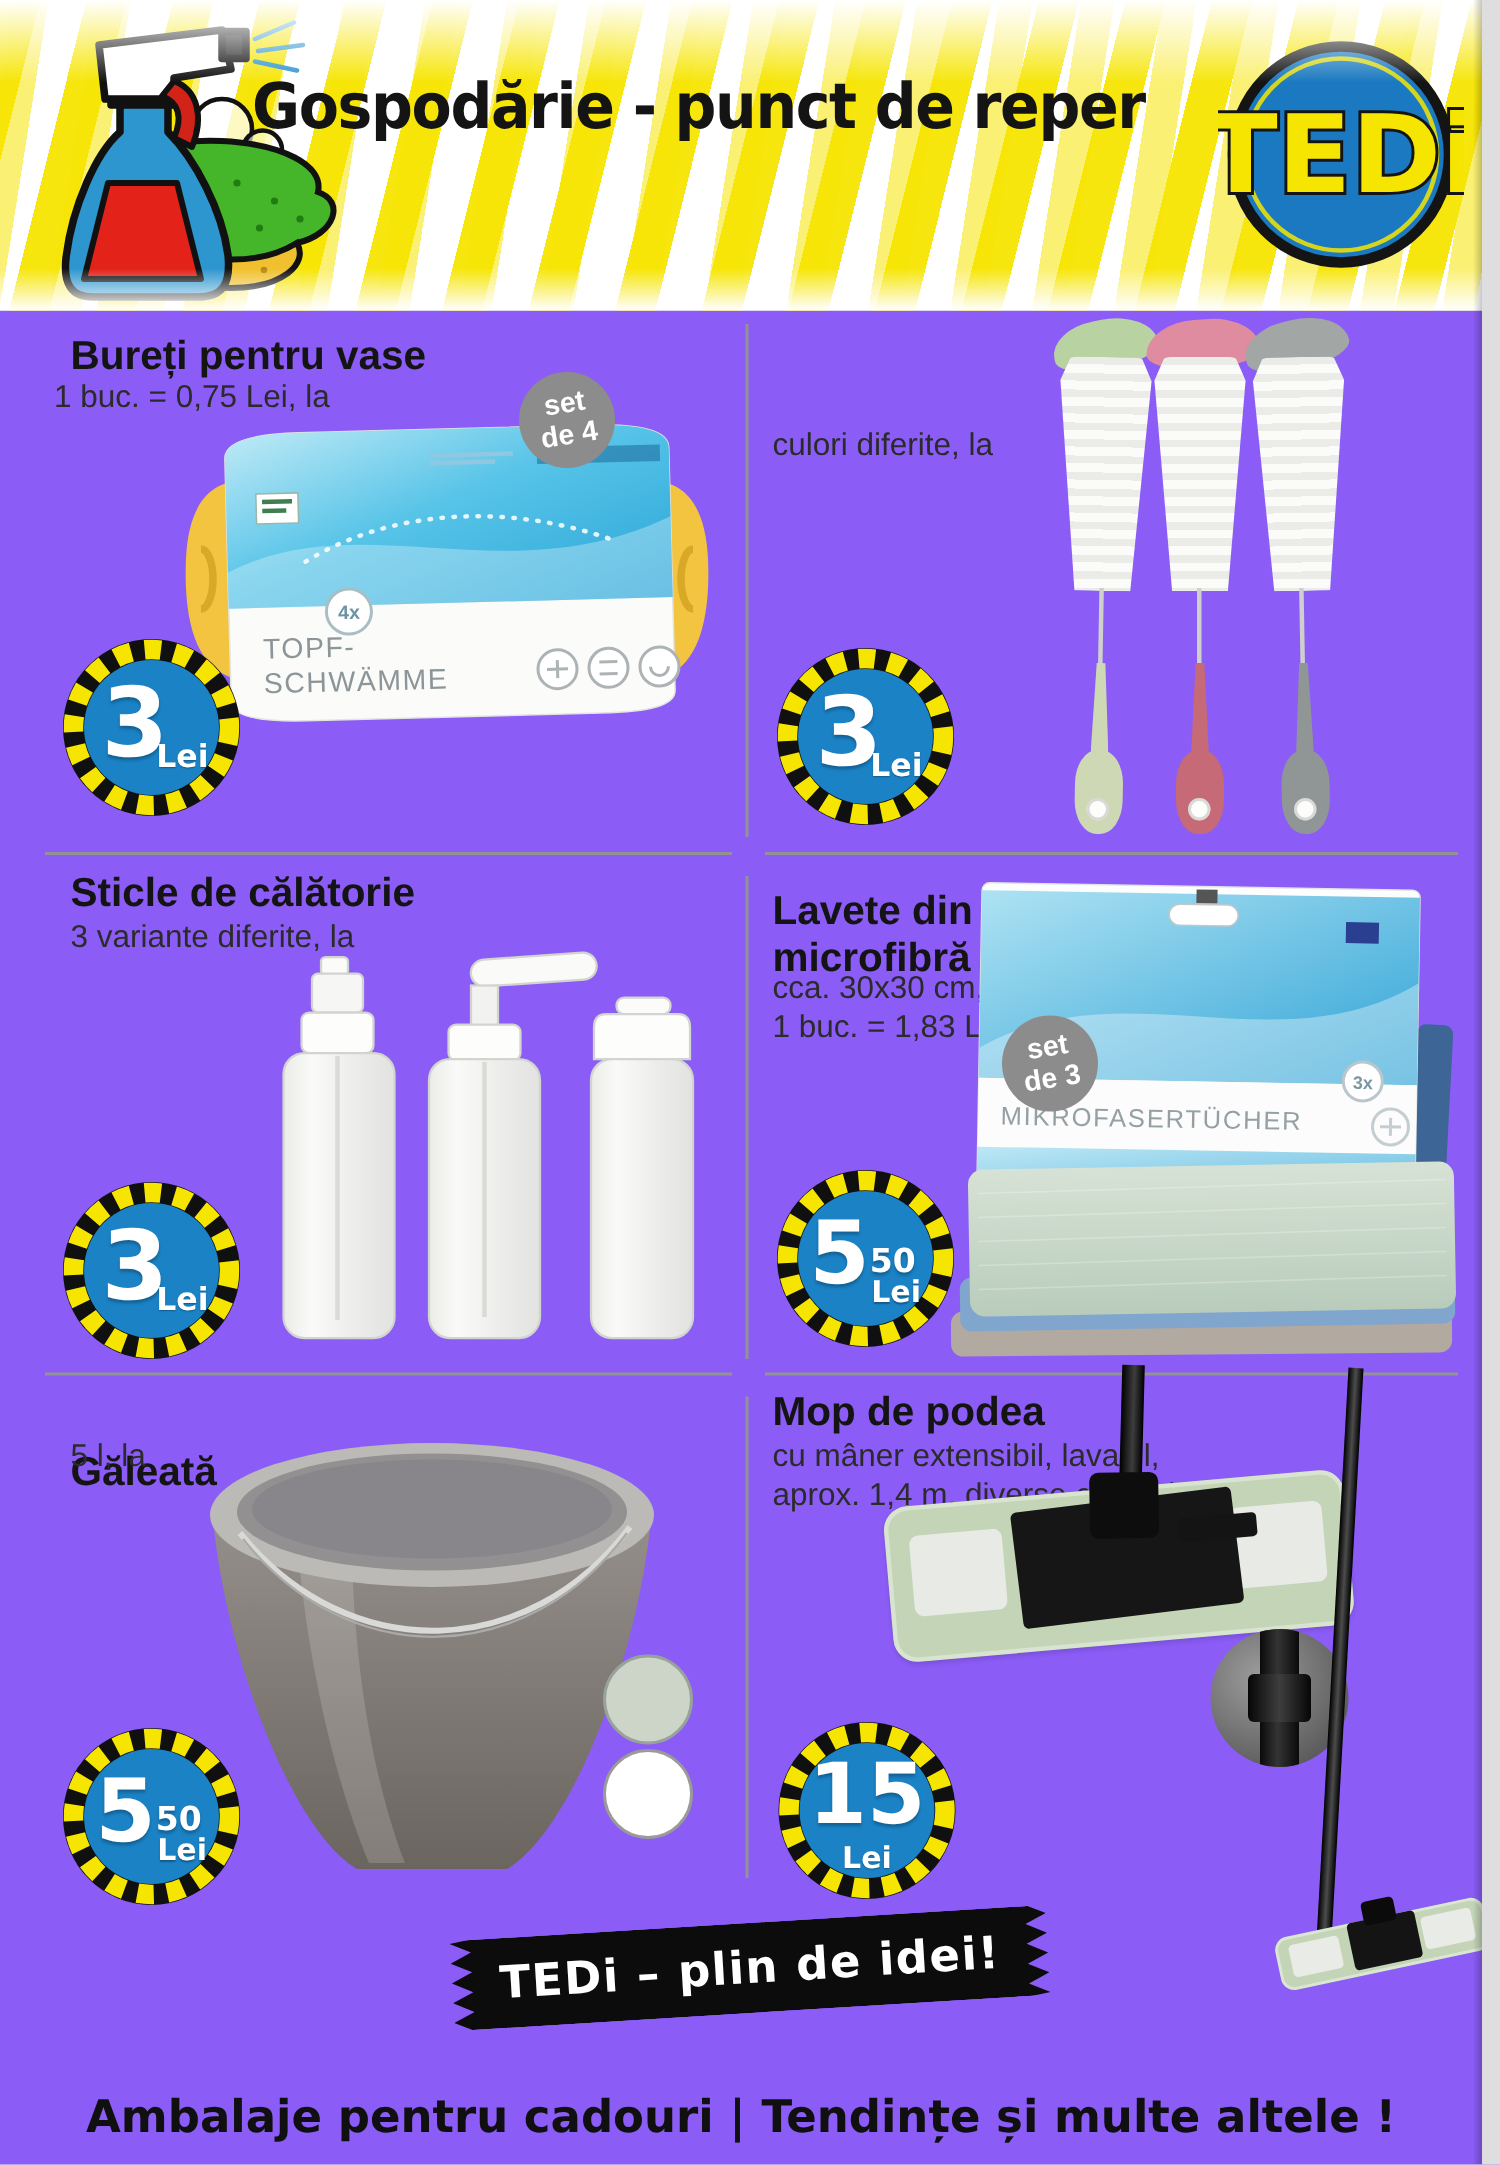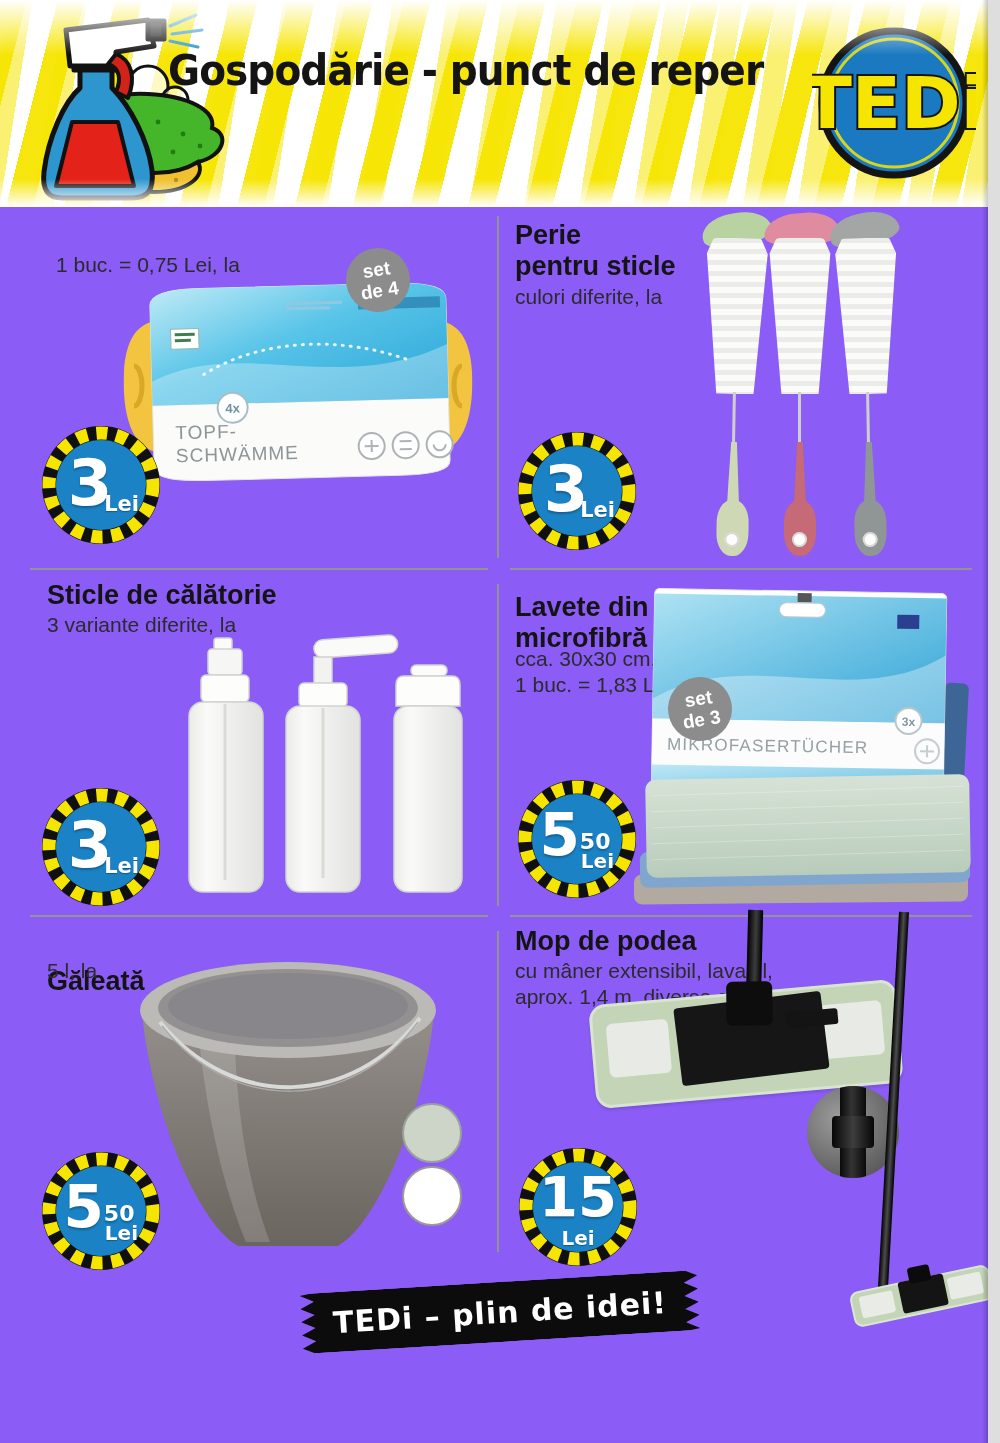--- a/index.html
+++ b/index.html
@@ -167,21 +167,22 @@
   </div>
 
   <div class="vline" style="top:216px;height:342px;"></div>
   <div class="vline" style="top:584px;height:322px;"></div>
   <div class="vline" style="top:931px;height:321px;"></div>
   <div class="hline" style="left:30px;width:458px;top:568px;"></div>
   <div class="hline" style="left:510px;width:462px;top:568px;"></div>
   <div class="hline" style="left:30px;width:458px;top:915px;"></div>
   <div class="hline" style="left:510px;width:462px;top:915px;"></div>
 
-  <div class="p-sub" style="left:56px;top:252px;">1 buc. = 0,75 Lei, la</div>
+  <div class="p-title" style="left:47px;top:222px;">Bureți pentru vase</div>
+  <div class="p-sub" style="left:36px;top:252px;">1 buc. = 0,75 Lei, la</div>
 
   <svg class="art" style="left:112px;top:276px;" width="372" height="214" viewBox="0 0 372 214">
     <defs>
       <linearGradient id="boxblue" x1="0" y1="0" x2="1" y2="1">
         <stop offset="0" stop-color="#bfeaf6"></stop>
           <stop offset=".45" stop-color="#58c4e8"></stop>
           <stop offset="1" stop-color="#2aa6d8"></stop>
       </linearGradient>
     </defs>
     <path d="M60,46 C30,40 14,58 12,96 C10,140 20,170 44,176 C60,180 70,172 70,160 L70,58 C70,50 66,47 60,46 Z" fill="#f2c440"></path>
@@ -230,24 +231,20 @@
         <circle cx="61" cy="61" r="59" fill="#101010"></circle>
       <circle cx="61" cy="61" r="52" fill="none" stroke="#f6e500" stroke-width="13" stroke-dasharray="11 9"></circle>
       <circle cx="61" cy="61" r="45" fill="#1a82c5"></circle>
       </svg>
     <div class="pb-wrap">
         <span class="pb-main">3</span>
       </div>
     <div class="pb-cur">Lei</div>
   </div>
 
-  <div class="p-title" style="left:515px;top:220px;">
-    <div>Perie</div>
-    <div>pentru sticle</div>
-  </div>
   <div class="p-sub" style="left:515px;top:284px;">culori diferite, la</div>
 
   <div class="brush" style="left:687px;transform:rotate(1deg);">
     <div class="b-tip" style="background:#b9d2a2;"></div>
     <div class="b-bristle"></div>
     <div class="b-wire"></div>
     <div class="b-stem" style="background:#ced8b4;"></div>
     <div class="b-paddle" style="background:#ced8b4;"></div>
     <div class="b-hole"></div>
   </div>
@@ -471,15 +468,16 @@
     <div class="pad2"></div>
     <div class="p2l"></div>
     <div class="p2r"></div>
     <div class="plate2"></div>
     <div class="knuckle"></div>
   </div>
 
   <div id="ribbon">
     <span>TEDi – plin de idei!</span>
   </div>
+  <div class="foot-line" id="foot2">Ambalaje pentru cadouri | Tendințe și multe altele !</div>
 
   <div id="edge"></div>
 </div>
 
 </body></html>

